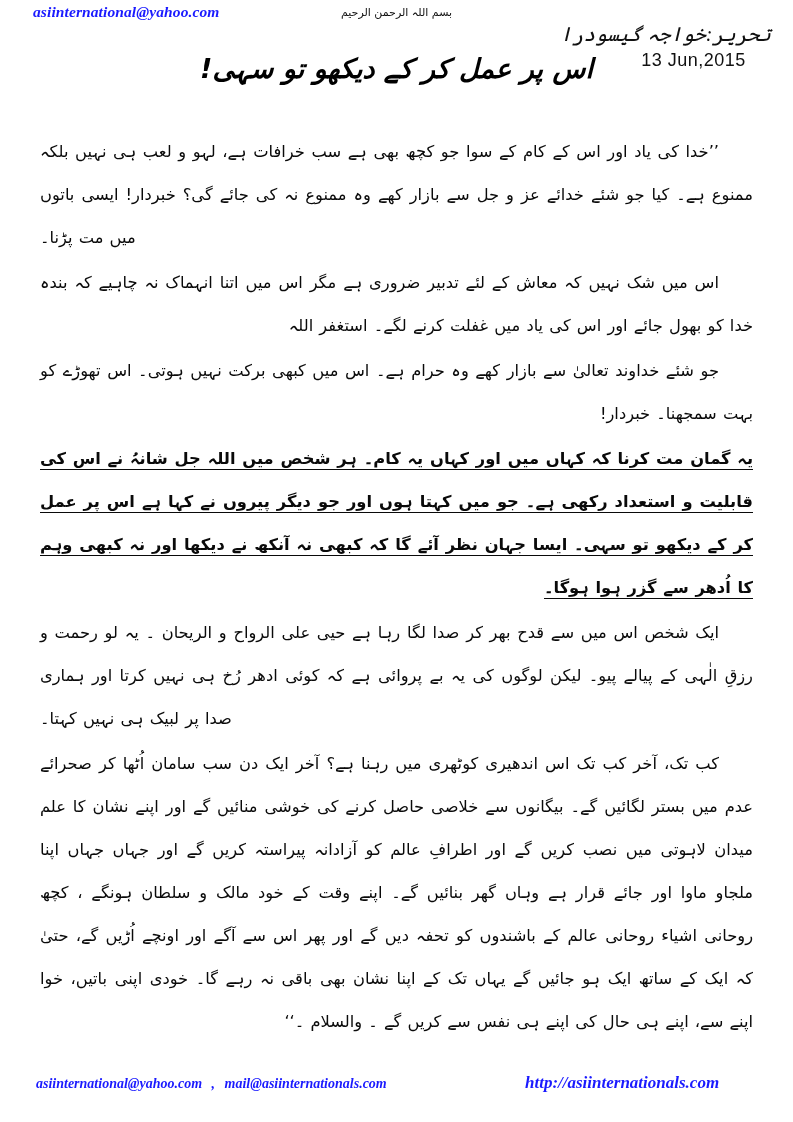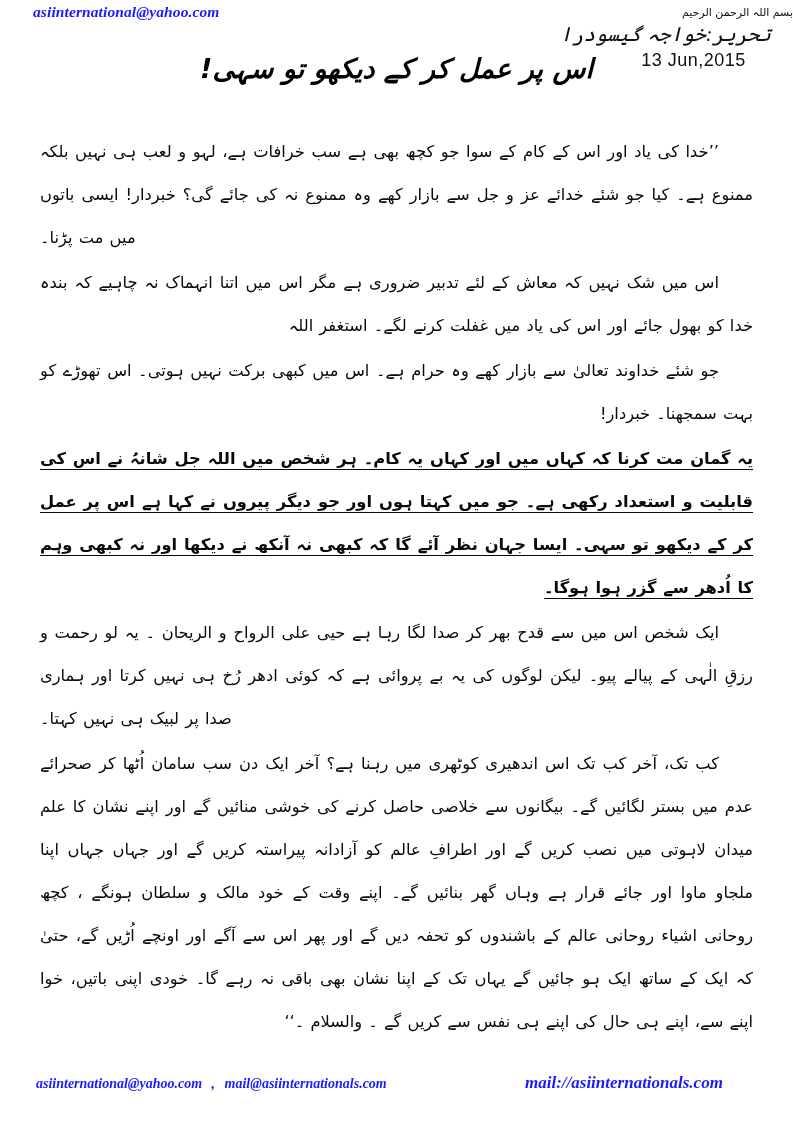--- a/index.html
+++ b/index.html
@@ -40,21 +40,21 @@
     font-size: 15.5px;
     color: #1a1aff;
     letter-spacing: 0.1px;
     white-space: nowrap;
   }
   .hdr-bismillah {
     position: absolute;
     left: 0;
     right: 0;
     top: 6px;
-    text-align: right;
+    text-align: center;
     direction: rtl;
     font-family: "DejaVu Sans", sans-serif;
     font-size: 11px;
     color: #111111;
     line-height: 1.2;
   }
   .hdr-author-block {
     position: absolute;
     right: 22px;
     top: 22px;
@@ -208,16 +208,16 @@
     <p class="para indent tail"><span>کب تک،  آخر کب تک اس اندھیری کوٹھری میں رہنا ہے؟ آخر ایک دن سب سامان اُٹھا کر صحرائے عدم میں بستر لگائیں گے۔ بیگانوں سے خلاصی حاصل کرنے کی خوشی منائیں گے اور اپنے نشان کا علم میدان لاہوتی میں نصب کریں گے اور اطرافِ عالم کو آزادانہ پیراستہ کریں گے اور جہاں جہاں اپنا ملجاو ماوا اور جائے قرار ہے وہاں گھر بنائیں گے۔ اپنے وقت کے خود مالک و سلطان ہونگے ، کچھ روحانی اشیاء روحانی عالم کے باشندوں کو تحفہ دیں گے اور پھر اس سے آگے اور اونچے اُڑیں گے، حتیٰ کہ ایک کے ساتھ ایک ہو جائیں گے یہاں تک کے اپنا نشان بھی باقی نہ رہے گا۔ خودی اپنی باتیں، خوا اپنے سے، اپنے ہی حال کی اپنے ہی نفس سے کریں گے ۔ والسلام ۔‘‘</span><span class="gap"></span></p>
 
   </div>
 
   <div class="footer">
     <div class="ft-left">
       <span class="plain">asiinternational@yahoo.com</span>
       <span class="sep">,</span>
       <span class="plain">mail@asiinternationals.com</span>
     </div>
-    <div class="ft-url">mail://asiinternationals.com</div>
+    <div class="ft-url">http://asiinternationals.com</div>
   </div>
 
 </div>
 
 </body></html>

